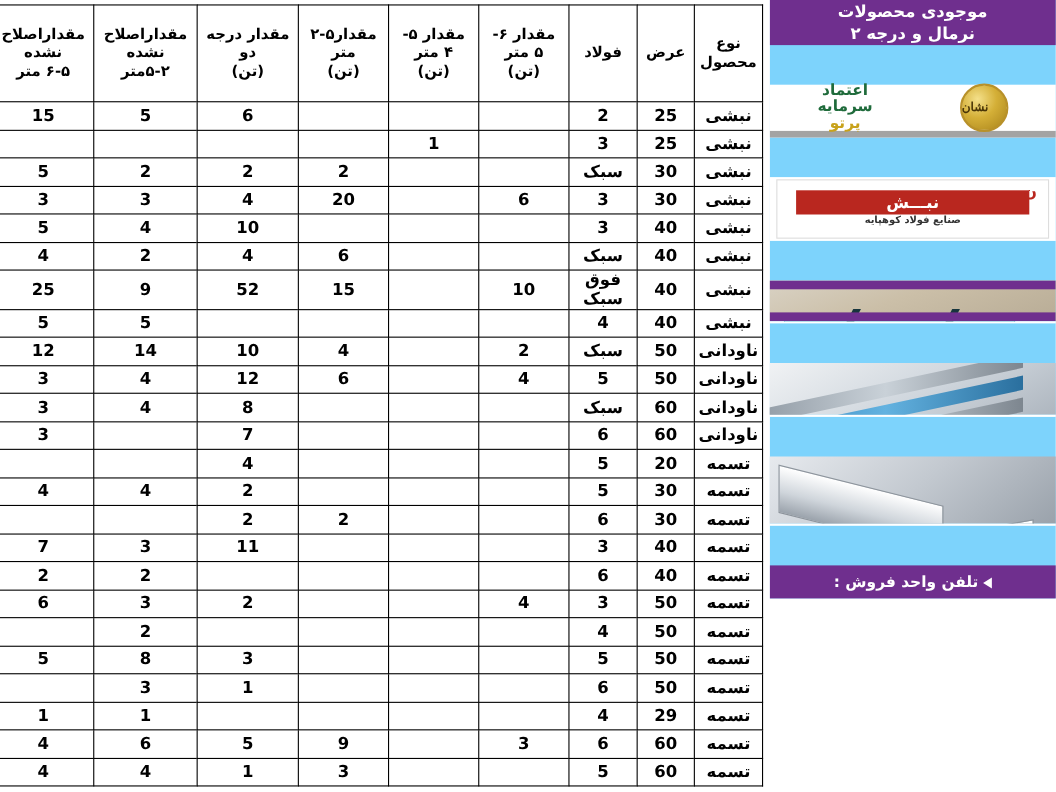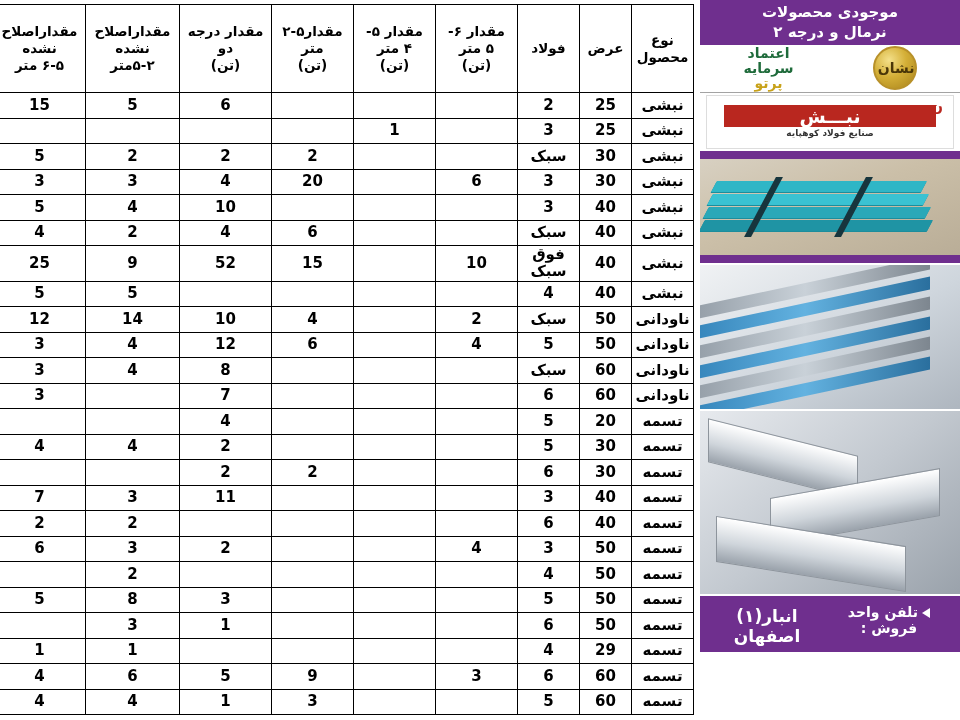--- a/index.html
+++ b/index.html
@@ -65,24 +65,25 @@
   col.c-q6    { width: 82px; }
   col.c-q5    { width: 82px; }
   col.c-q52   { width: 82px; }
   col.c-g2    { width: 92px; }
   col.c-m5    { width: 94px; }
   col.c-m6    { width: 92px; }
 
   
   .side {
     width: 260px;
-    height: 652px;
+    height: 544px;
     background: #7dd3fc;
     display: flex;
     flex-direction: column;
+    gap: 36px;
   }
   .side-header {
     height: 46px;
     background: #6f2f8e;
     color: #ffffff;
     display: flex;
     flex-direction: column;
     align-items: center;
     justify-content: center;
     font-weight: bold;
@@ -90,41 +91,41 @@
     line-height: 1.35;
     direction: rtl;
   }
   .logo-band {
     height: 48px;
     background: #ffffff;
     display: flex;
     flex-direction: row-reverse;
     align-items: center;
     justify-content: space-around;
-    border-bottom: 1px solid #a3a3a3;
+    border-bottom: 6px solid #a3a3a3;
     padding: 2px 4px;
   }
   .logo-emtiaz {
     color: #1f6b3b;
     font-weight: bold;
     font-size: 14px;
     line-height: 1.05;
     text-align: center;
     direction: rtl;
     letter-spacing: -0.5px;
   }
   .logo-emtiaz .l2 { color: #1f6b3b; }
   .logo-emtiaz .l3 { color: #c8a21a; }
   .gold-seal {
     width: 44px; height: 44px;
     border-radius: 50%;
     background: radial-gradient(circle at 35% 30%, #f4e08a 0%, #d4af37 45%, #a8821a 100%);
     border: 2px solid #b8912a;
-    display: flex; align-items: center; justify-content: flex-start;
-    color: #4a3608; font-size: 14px; font-weight: bold;
+    display: flex; align-items: center; justify-content: flex-end;
+    color: #4a3608; font-size: 11px; font-weight: bold; font-family: Liberation Serif, serif;
   }
   .logo-band2 {
     height: 58px;
     background: #ffffff;
     display: flex;
     align-items: center;
     justify-content: center;
     padding: 2px 6px;
   }
   .mold-card {
@@ -140,21 +141,21 @@
   }
   .mold-bar {
     width: 86%;
     height: 22px;
     background: #b9271f;
     display: flex;
     align-items: center;
     justify-content: center;
   }
   .mold-bar span {
-    color: #ffffff; font-weight: bold; font-size: 19px; direction: rtl;
+    color: #ffffff; font-weight: bold; font-size: 15px; direction: rtl;
   }
   .mold-sub {
     font-size: 9px; color: #333; direction: rtl; margin-top: 1px; font-weight: bold;
   }
   .mold-nabz {
     position: absolute; right: 10px; top: 3px;
     color: #b9271f; font-weight: bold; font-size: 14px;
   }
 
   .photo {
@@ -570,17 +571,16 @@
     <div class="photo photo-3">
       <div class="beam" style="left:8px; top:26px; width:150px; height:44px; transform:skewY(14deg);"></div>
       <div class="beam" style="left:70px; top:72px; width:170px; height:48px; transform:skewY(-10deg);"></div>
       <div class="beam" style="left:16px; top:120px; width:190px; height:46px; transform:skewY(9deg);"></div>
     </div>
 
     <div class="contact">
       <div class="line-phone-label">
         <span class="tri"></span><span>تلفن واحد فروش :</span>
       </div>
-      <div class="line-warehouse">انبار(۱) اصفهان</div>
     </div>
 
   </div>
 </div>
 
 </body></html>

